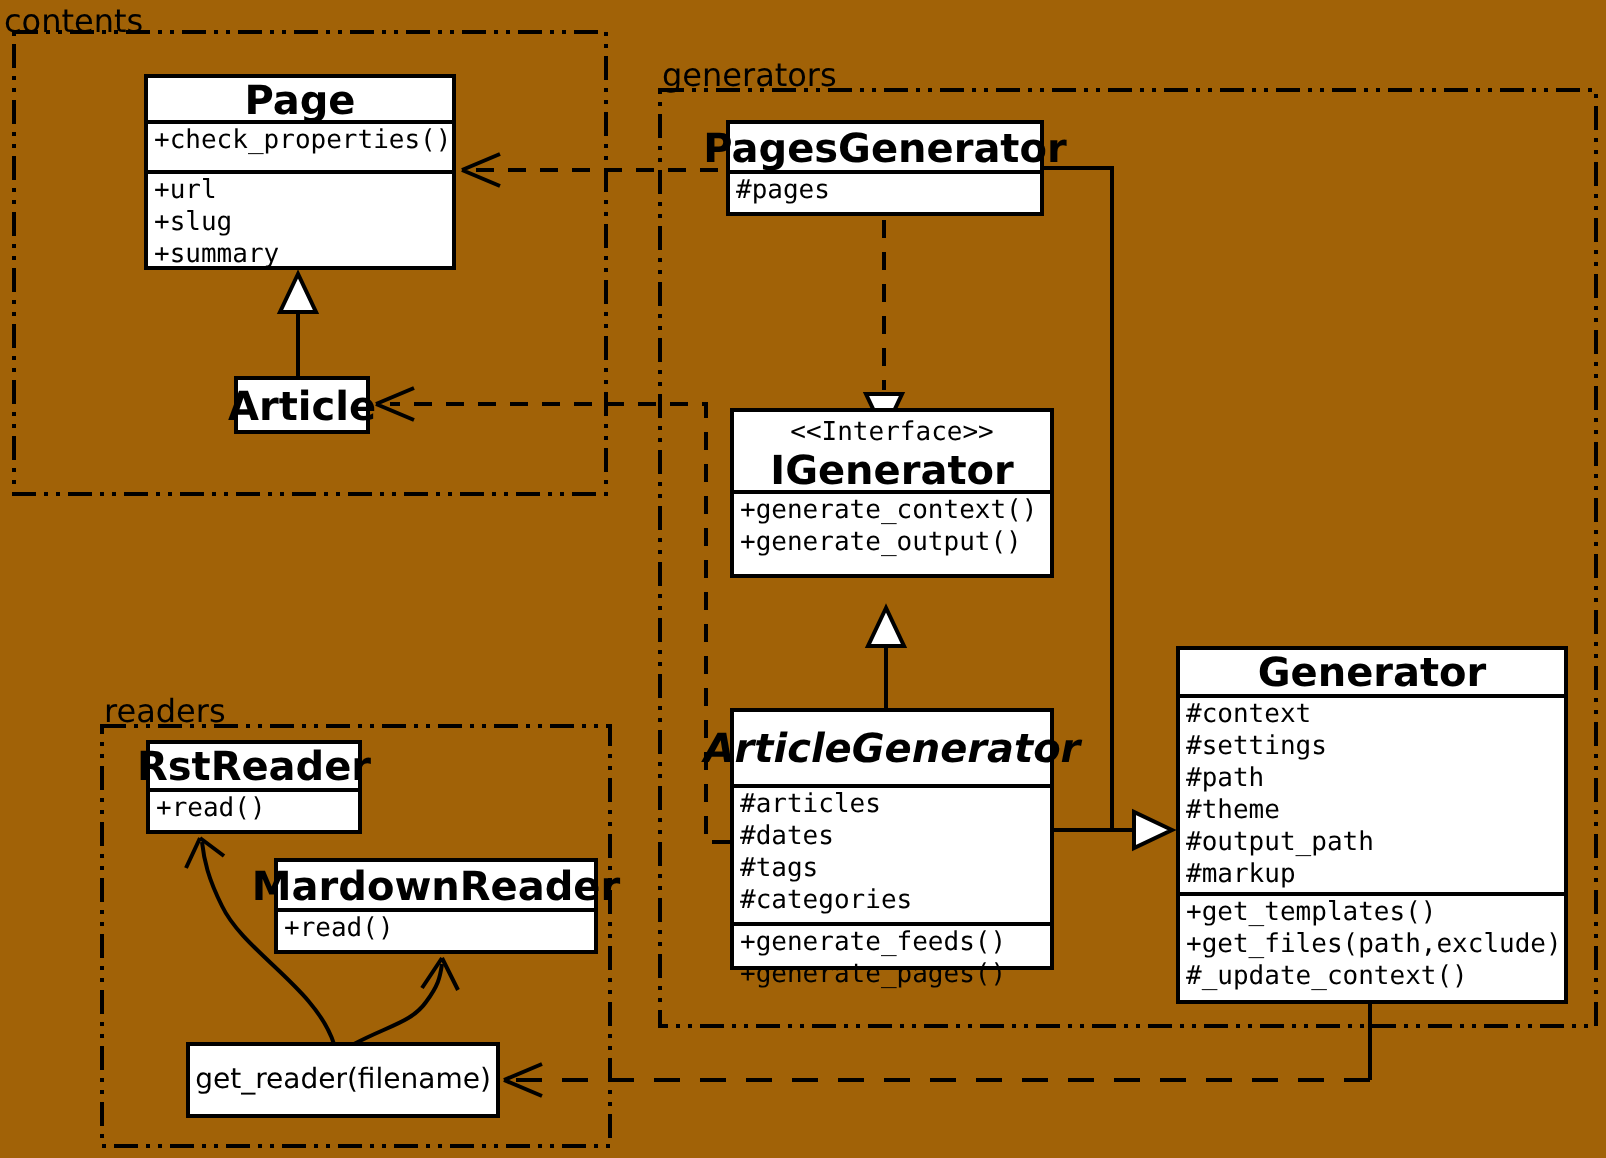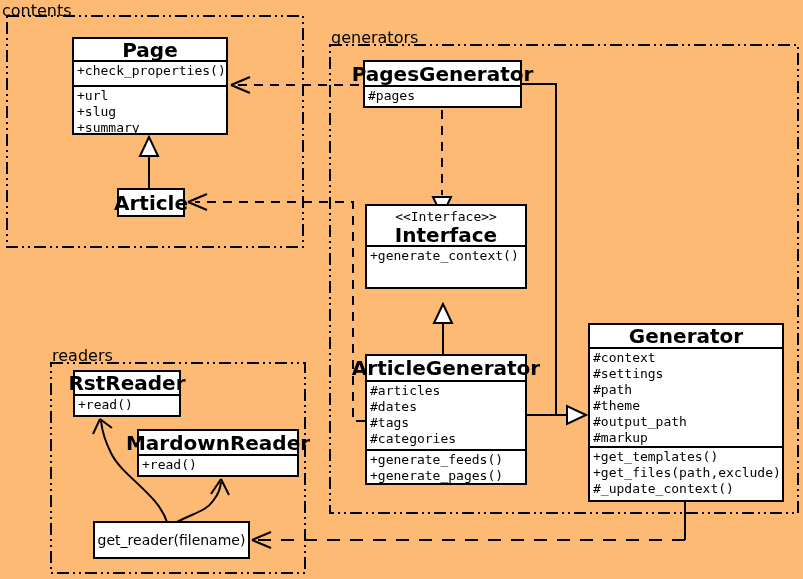--- a/index.html
+++ b/index.html
@@ -1,17 +1,17 @@
 <!DOCTYPE html>
 <html><head>
 <meta charset="utf-8">
 <style>
   html,body{margin:0;padding:0;background:#ffffff;}
   #diagram{
-    position:relative;width:803px;height:579px;background:#fdba74;
+    position:relative;width:803px;height:579px;background:#a16207;
     font-family:"DejaVu Sans",sans-serif;color:#000;overflow:hidden;
   }
   #wires{position:absolute;left:0;top:0;z-index:0;}
   .pkg-label{
     position:absolute;z-index:2;font:16px "DejaVu Sans",sans-serif;color:#000;
     white-space:nowrap;
   }
   .cls{
     position:absolute;z-index:1;background:#fff;border:2px solid #000;
     box-sizing:border-box;
@@ -111,27 +111,27 @@
   </div>
 
   <div class="cls" style="left:363px;top:60px;width:159px;height:48px;">
     <div class="title" style="height:23px;">PagesGenerator</div>
     <div class="sec" style="height:19px;"><div>#pages</div></div>
   </div>
 
   <div class="cls" style="left:365px;top:204px;width:162px;height:85px;">
     <div>
       <div class="stereo">&lt;&lt;Interface&gt;&gt;</div>
-      <div class="title" style="height:21px;">Interface</div>
+      <div class="title" style="height:21px;">IGenerator</div>
     </div>
-    <div class="sec" style="height:36px;"><div>+generate_context()</div></div>
+    <div class="sec" style="height:36px;"><div>+generate_context()</div><div>+generate_output()</div></div>
   </div>
 
   <div class="cls" style="left:365px;top:354px;width:162px;height:131px;">
-    <div class="title" style="height:24px;">ArticleGenerator</div>
+    <div class="title" style="height:36px;font-style:italic;">ArticleGenerator</div>
     <div class="sec" style="height:64px;"><div>#articles</div><div>#dates</div><div>#tags</div><div>#categories</div></div>
     <div class="sec" style="height:35px;"><div>+generate_feeds()</div><div>+generate_pages()</div></div>
   </div>
 
   <div class="cls" style="left:588px;top:323px;width:196px;height:179px;">
     <div class="title" style="height:22px;">Generator</div>
     <div class="sec" style="height:94px;"><div>#context</div><div>#settings</div><div>#path</div><div>#theme</div><div>#output_path</div><div>#markup</div></div>
     <div class="sec" style="height:51px;"><div>+get_templates()</div><div>+get_files(path,exclude)</div><div>#_update_context()</div></div>
   </div>
 

